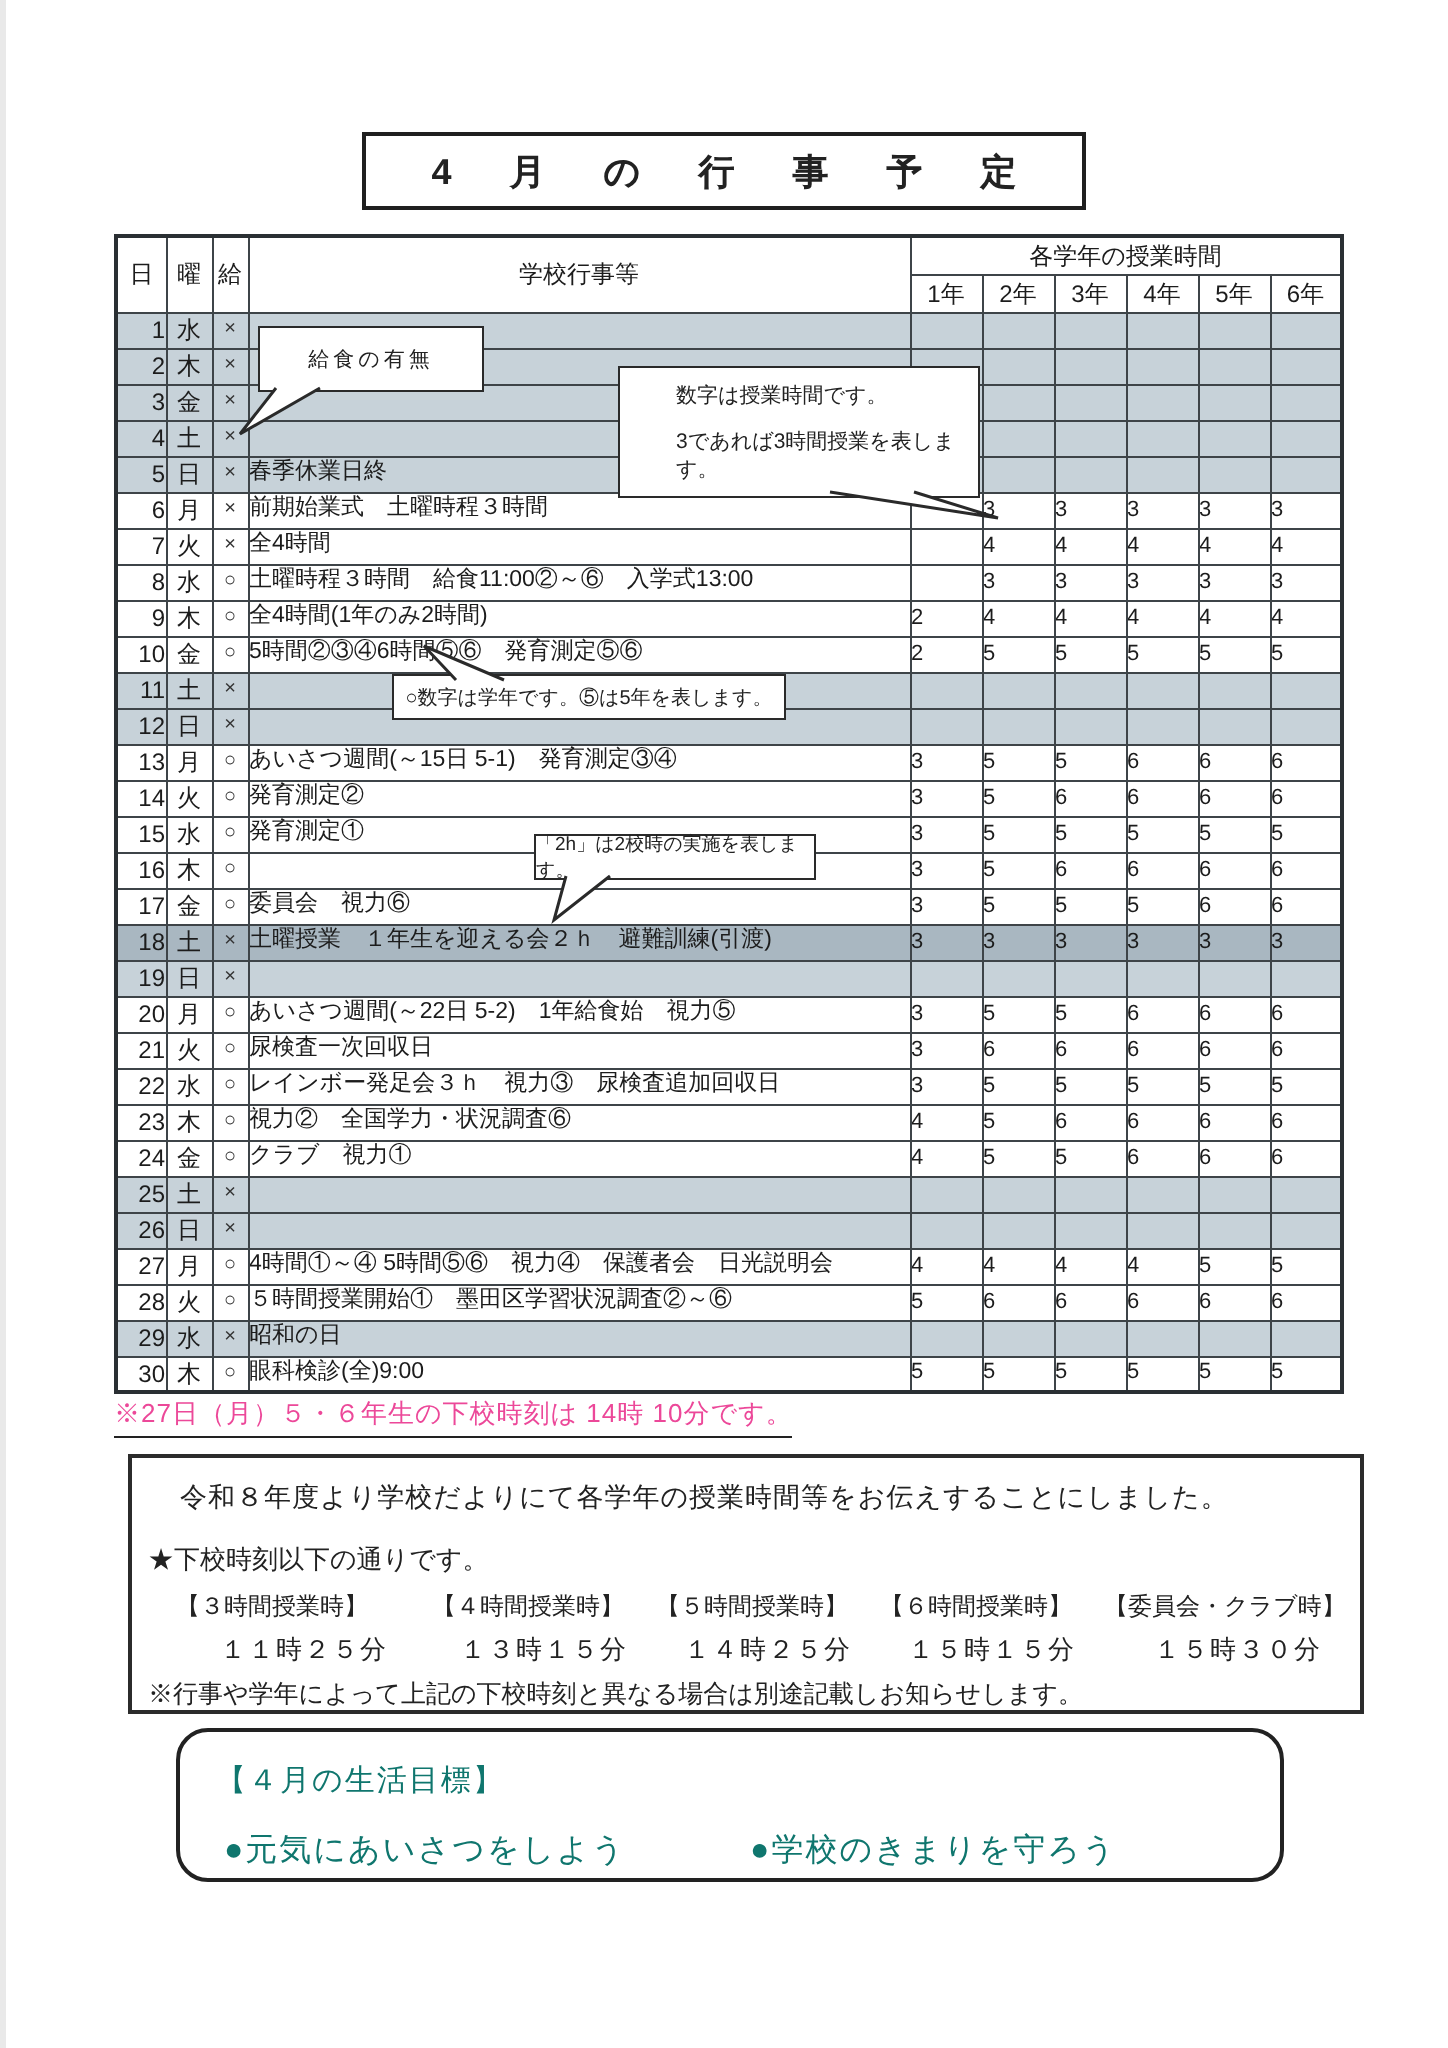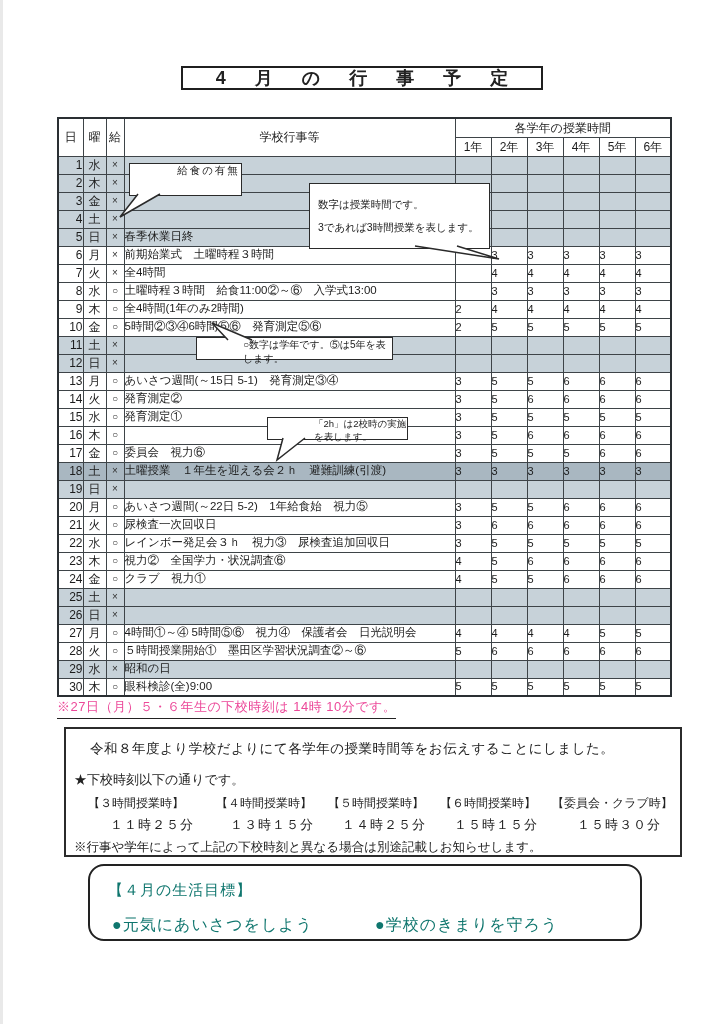--- a/index.html
+++ b/index.html
@@ -5,21 +5,21 @@
   * { margin:0; padding:0; box-sizing:border-box; }
   body { background:#ffffff; font-family:"Liberation Sans", sans-serif; }
   .page {
     position:relative; width:724px; height:1024px; background:#ffffff;
     color:#1d1d1d; overflow:hidden;
   }
   .scan-edge { position:absolute; left:0; top:0; width:3px; height:1024px; background:#e9e9e9; }
 
   
   .title-box {
-    position:absolute; left:181px; top:66px; width:362px; height:24px;
+    position:absolute; left:181px; top:66px; width:362px; height:39px;
     border:2px solid #1f1f1f; display:flex; align-items:center; justify-content:center;
     font-size:18px; font-weight:bold; letter-spacing:29px; padding-left:29px;
     color:#222;
   }
 
   
   .sched-table {
     position:absolute; left:57px; top:117px; width:614px;
     border-collapse:collapse; table-layout:fixed;
     font-size:11.5px; color:#1c1c1c;
@@ -39,26 +39,26 @@
   .lunch-cell  { text-align:center; font-size:10px; color:#333; }
   .event-cell  { text-align:left; padding-left:4px; }
   .hour-cell   { text-align:left; padding-left:6px; font-size:11px; }
   .shade-light td { background:#c7d2d9; }
   .shade-dark  td { background:#a9b7c1; }
   .sched-table { border:2px solid #2a2f33; }
 
   
   .callout {
     position:absolute; background:#ffffff; border:1.5px solid #2a2a2a; z-index:5;
-    display:flex; align-items:flex-start; color:#222;padding-left:46px;
+    display:flex; align-items:center; color:#222;
   }
   .callout-lunch { left:129px; top:163px; width:113px; height:33px; font-size:10.5px;
     justify-content:center; letter-spacing:2px; }
   .callout-hours { left:309px; top:183px; width:181px; height:66px; font-size:10.5px;
-    flex-direction:column; align-items:flex-start; justify-content:center; gap:9px; padding-left:8px; }
+    flex-direction:column; align-items:flex-start; justify-content:center; gap:9px; padding-left:28px; }
   .callout-grade { left:196px; top:337px; width:197px; height:23px; font-size:10px; justify-content:center; }
   .callout-period{ left:267px; top:417px; width:141px; height:23px; font-size:9.5px; justify-content:center; }
   .tail-overlay { position:absolute; left:0; top:0; width:724px; height:1024px; z-index:6; pointer-events:none; }
 
   
   .footnote {
     position:absolute; left:57px; top:698px; font-size:13px; letter-spacing:0.5px;
     border-bottom:1.5px solid #222; padding-bottom:2px; color:#ec4899;
   }
 

